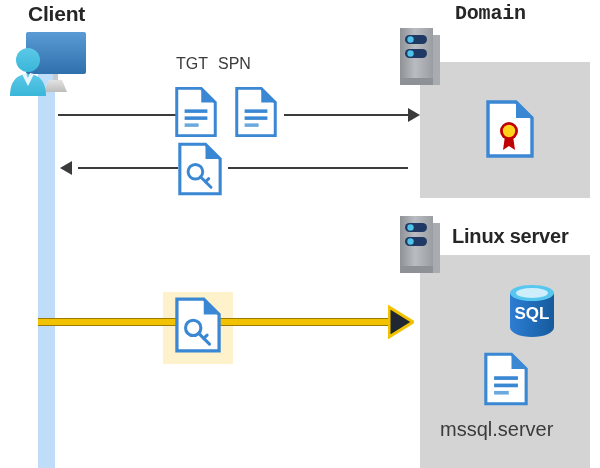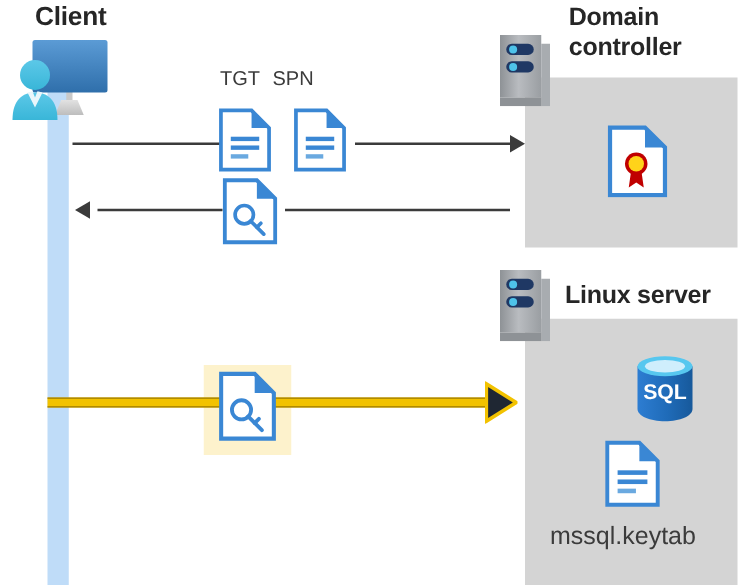--- a/index.html
+++ b/index.html
@@ -15,21 +15,21 @@
   
   .abs{position:absolute;}
 
   
   .title{
     font-weight:bold;
     color:#262626;
     letter-spacing:-0.2px;
   }
   #client-title{left:28px;top:2px;font-size:21px;}
-  #dc-title{left:455px;top:2px;font-size:20px;line-height:24px;width:140px;}
+  #dc-title{left:455px;top:2px;font-size:20px;line-height:24px;width:140px;font-family:Liberation Mono, monospace;}
   #linux-title{left:452px;top:224px;font-size:20px;line-height:24px;width:150px;}
 
   
   #client-lifeline{
     left:38px;top:70px;width:17px;height:398px;
     background:#bfdcf8;
   }
 
   
   .grey-box{background:#d4d4d4;}
@@ -149,21 +149,20 @@
       <rect x="0" y="50" width="33" height="7" fill="#8e9296"></rect>
       <rect x="5" y="7" width="22" height="9" rx="4.5" fill="#1f3864"></rect>
       <circle cx="10.5" cy="11.5" r="3.2" fill="#4ec3ea"></circle>
       <rect x="5" y="21" width="22" height="9" rx="4.5" fill="#1f3864"></rect>
       <circle cx="10.5" cy="25.5" r="3.2" fill="#4ec3ea"></circle>
     </svg>
   </div>
 
   <div class="abs title" id="dc-title">
     <div>Domain</div>
-    <div>controller</div>
   </div>
 
   <div class="abs" style="left:486px;top:100px;">
     <svg width="48" height="58" viewBox="0 0 48 58">
       <path d="M2 2 L30 2 L46 18 L46 56 L2 56 Z" fill="#ffffff" stroke="#3a87d4" stroke-width="3.4"></path>
       <path d="M30 2 L46 18 L30 18 Z" fill="#3a87d4"></path>
 
       <path d="M19 36 L17 50 L23 46 L29 50 L27 36 Z" fill="#c00000"></path>
       <circle cx="23" cy="31" r="9" fill="#c00000"></circle>
       <circle cx="23" cy="31" r="6.2" fill="#ffd31a"></circle>
@@ -203,21 +202,21 @@
   <div class="abs" style="left:484px;top:352px;">
     <svg width="44" height="54" viewBox="0 0 48 58">
       <path d="M2 2 L30 2 L46 18 L46 56 L2 56 Z" fill="#ffffff" stroke="#3a87d4" stroke-width="3.4"></path>
       <path d="M30 2 L46 18 L30 18 Z" fill="#3a87d4"></path>
       <rect x="11" y="26" width="26" height="4" fill="#3a87d4"></rect>
       <rect x="11" y="34" width="26" height="4" fill="#3a87d4"></rect>
       <rect x="11" y="42" width="16" height="4" fill="#6aa9e0"></rect>
     </svg>
   </div>
 
-  <div class="abs" id="label-keytab">mssql.keytab</div>
+  <div class="abs" id="label-keytab">mssql.server</div>
 
   <div class="abs line-grey" id="line1a"></div>
   <div class="abs line-grey" id="line1b"></div>
   <div class="abs arrow-right-dark" id="arrow1"></div>
 
   <div class="abs doc-label" id="label-tgt">TGT</div>
   <div class="abs doc-label" id="label-spn">SPN</div>
 
   <div class="abs" style="left:175px;top:86px;">
     <svg width="42" height="52" viewBox="0 0 48 58">

